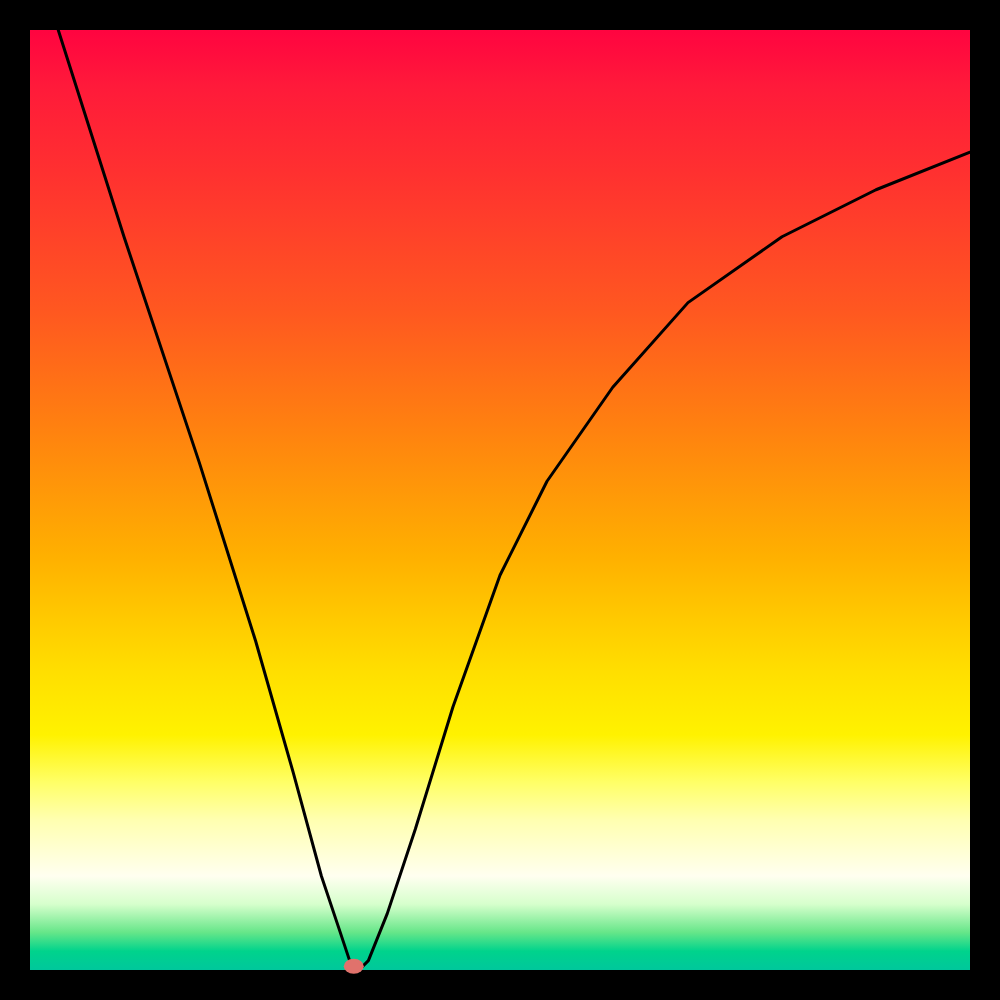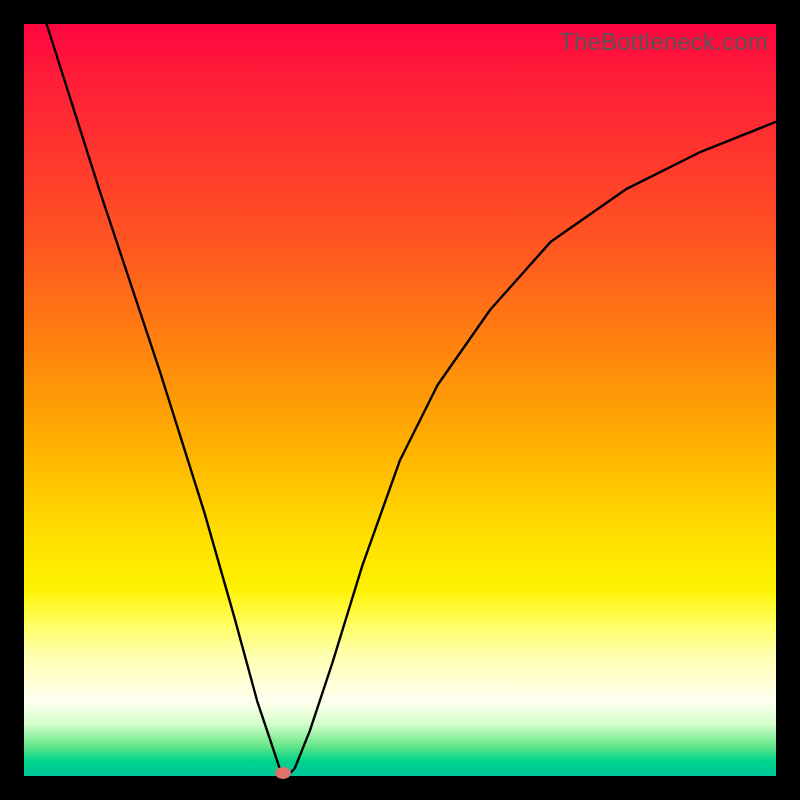--- a/index.html
+++ b/index.html
@@ -67,21 +67,20 @@
     background: #e0726c;
     transform: translate(-50%, -50%);
   }
 </style>
 </head>
 <body>
 
 <div class="frame">
   <div class="plot">
 
-    <div class="watermark">TheBottleneck.com</div>
 
     <svg class="curve" viewBox="0 0 752 752" preserveAspectRatio="none">
       <path fill="none" stroke="#000" stroke-width="2.4" stroke-linecap="round" stroke-linejoin="round" d="M22.6 0.0 L75.2 165.4 L135.4 345.9 L180.5 488.8 L210.6 594.1 L233.1 676.8 L248.2 721.9 L255.7 744.5 L263.2 752.0 L270.7 744.5 L285.8 706.9 L308.3 639.2 L338.4 541.4 L376.0 436.2 L413.6 361.0 L466.2 285.8 L526.4 218.1 L601.6 165.4 L676.8 127.8 L752.0 97.8"></path>
     </svg>
 
     <div class="min-dot" style="left:259.44px;top:749px;"></div>
   </div>
 </div>
 
 </body></html>

